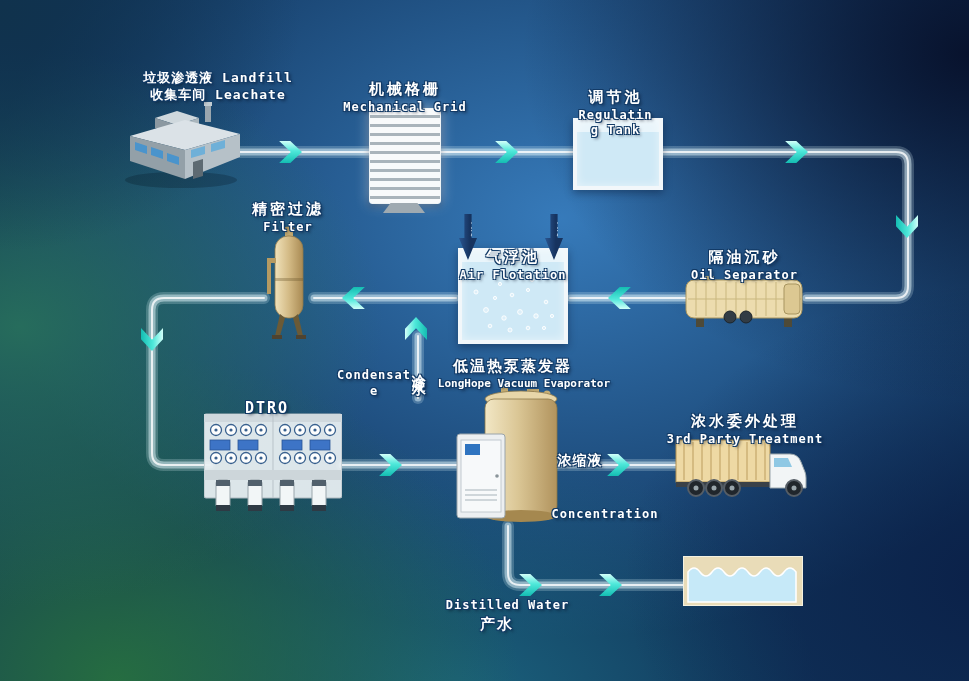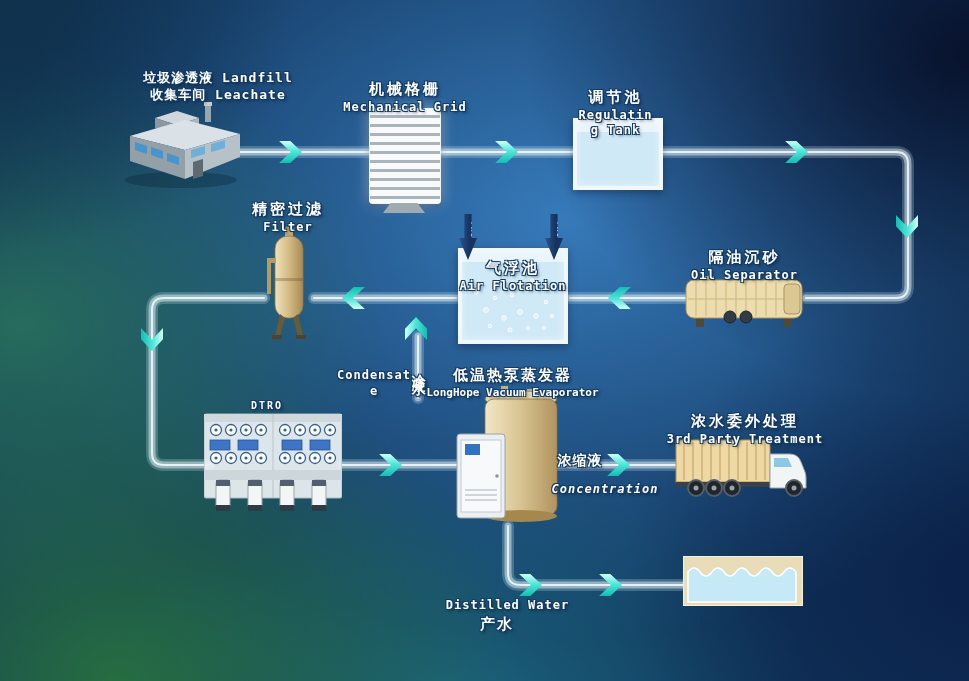--- a/index.html
+++ b/index.html
@@ -15,21 +15,21 @@
       radial-gradient(ellipse 560px 460px at 12% 100%, rgba(40,115,62,.9), rgba(40,115,62,0) 72%),
       radial-gradient(ellipse 520px 380px at 47% 104%, rgba(32,120,140,.7), rgba(32,120,140,0) 70%),
       radial-gradient(ellipse 820px 600px at 58% 32%, rgba(64,140,210,.8), rgba(64,140,210,0) 70%);
   }
   .label{
     position:absolute;z-index:6;color:#fff;font-weight:bold;text-align:center;line-height:1.3;
     text-shadow:-1px -1px 0 #123a66,1px -1px 0 #123a66,-1px 1px 0 #123a66,1px 1px 0 #123a66,2px 2px 3px rgba(0,10,30,.5);
   }
   .cn{font-size:15px;letter-spacing:3px;display:block;}
   .en{font-size:12px;letter-spacing:1px;display:block;}
-  .en-sm{font-size:10px;letter-spacing:0;display:block;}
+  .en-sm{font-size:10px;letter-spacing:0;display:block;text-align:right;}
   .vertical{writing-mode:vertical-rl;letter-spacing:4px;font-size:14px;}
   .equip{position:absolute;z-index:3;}
   .pipes{position:absolute;left:0;top:0;z-index:1;}
   .pipe-glow{stroke:rgba(222,245,252,.22);stroke-width:12;fill:none;stroke-linecap:round;}
   .pipe-body{stroke:rgba(224,244,250,.5);stroke-width:7;fill:none;stroke-linecap:round;}
   .pipe-core{stroke:rgba(255,255,255,.8);stroke-width:2;fill:none;stroke-linecap:round;}
   .chev{
     position:absolute;width:26px;height:22px;z-index:5;
     background:linear-gradient(180deg,#d2fff9 0%,#4fe8da 45%,#14bdb2 100%);
     clip-path:polygon(12% 0%,55% 0%,100% 50%,55% 100%,12% 100%,57% 50%);
@@ -369,54 +369,54 @@
     <span class="cn">调节池</span>
     <span class="en">Regulatin</span>
     <span class="en">g Tank</span>
   </div>
 
   <div class="label" style="left:672px;top:248px;width:145px;">
     <span class="cn">隔油沉砂</span>
     <span class="en">Oil Separator</span>
   </div>
 
-  <div class="label" style="left:448px;top:259px;width:130px;">
+  <div class="label" style="left:448px;top:248px;width:130px;">
     <span class="cn">气浮池</span>
     <span class="en">Air Flotation</span>
   </div>
 
   <div class="label" style="left:238px;top:200px;width:100px;">
     <span class="cn">精密过滤</span>
     <span class="en">Filter</span>
   </div>
 
   <div class="label" style="left:324px;top:368px;width:100px;">
     <span class="en">Condensat</span>
     <span class="en">e</span>
   </div>
   <div class="label vertical" style="left:410px;top:336px;height:66px;">冷凝水</div>
 
-  <div class="label" style="left:415px;top:366px;width:195px;">
+  <div class="label" style="left:415px;top:357px;width:195px;">
     <span class="cn" style="letter-spacing:2px;">低温热泵蒸发器</span>
     <span class="en-sm" style="font-size:11px;">LongHope Vacuum Evaporator</span>
   </div>
 
   <div class="label" style="left:227px;top:399px;width:80px;">
-    <span class="en" style="font-size:10px;letter-spacing:2px;">DTRO</span>
+    <span class="en" style="font-size:15px;letter-spacing:2px;">DTRO</span>
   </div>
 
   <div class="label" style="left:650px;top:412px;width:190px;">
     <span class="cn">浓水委外处理</span>
     <span class="en">3rd Party Treatment</span>
   </div>
 
   <div class="label" style="left:545px;top:451px;width:70px;">
     <span class="cn" style="font-size:14px;letter-spacing:1px;">浓缩液</span>
   </div>
-  <div class="label" style="left:535px;top:482px;width:140px;font-style:italic;">
+  <div class="label" style="left:535px;top:507px;width:140px;">
     <span class="en">Concentration</span>
   </div>
 
 
   <div class="label" style="left:462px;top:575px;width:70px;margin-top:40px;">
     <span class="cn" style="letter-spacing:2px;">产水</span>
   </div>
   <div class="label" style="left:420px;top:598px;width:175px;">
     <span class="en">Distilled Water</span>
   </div>

